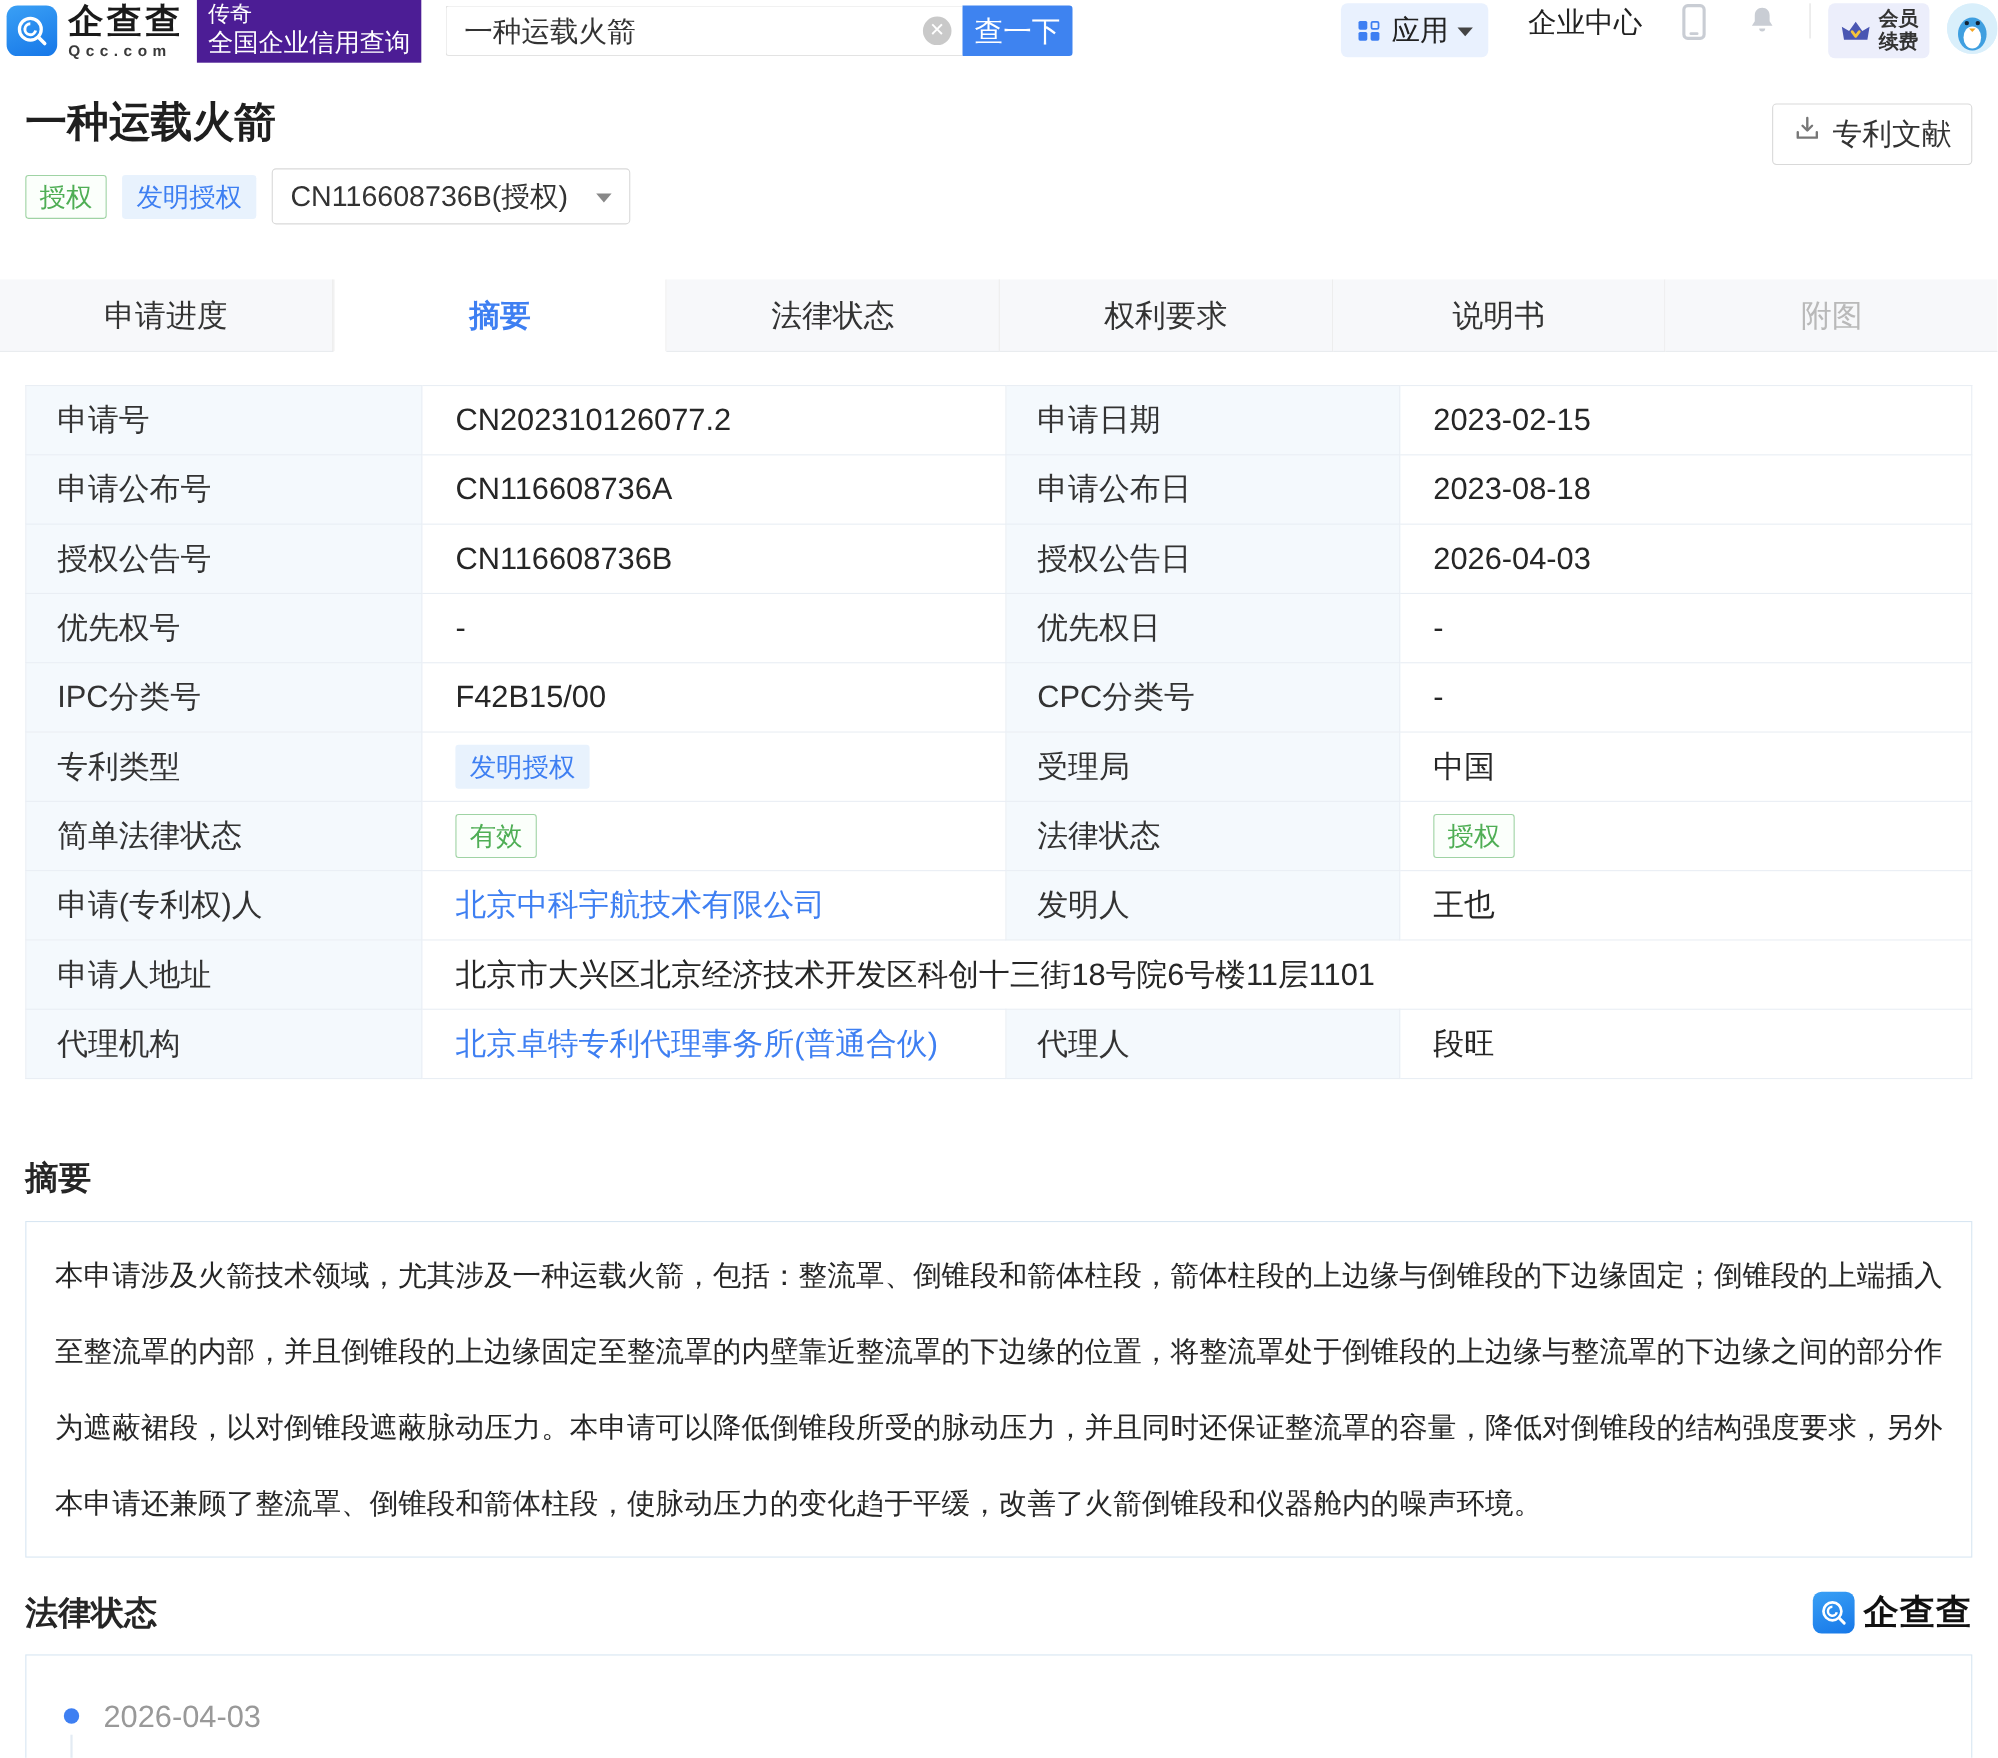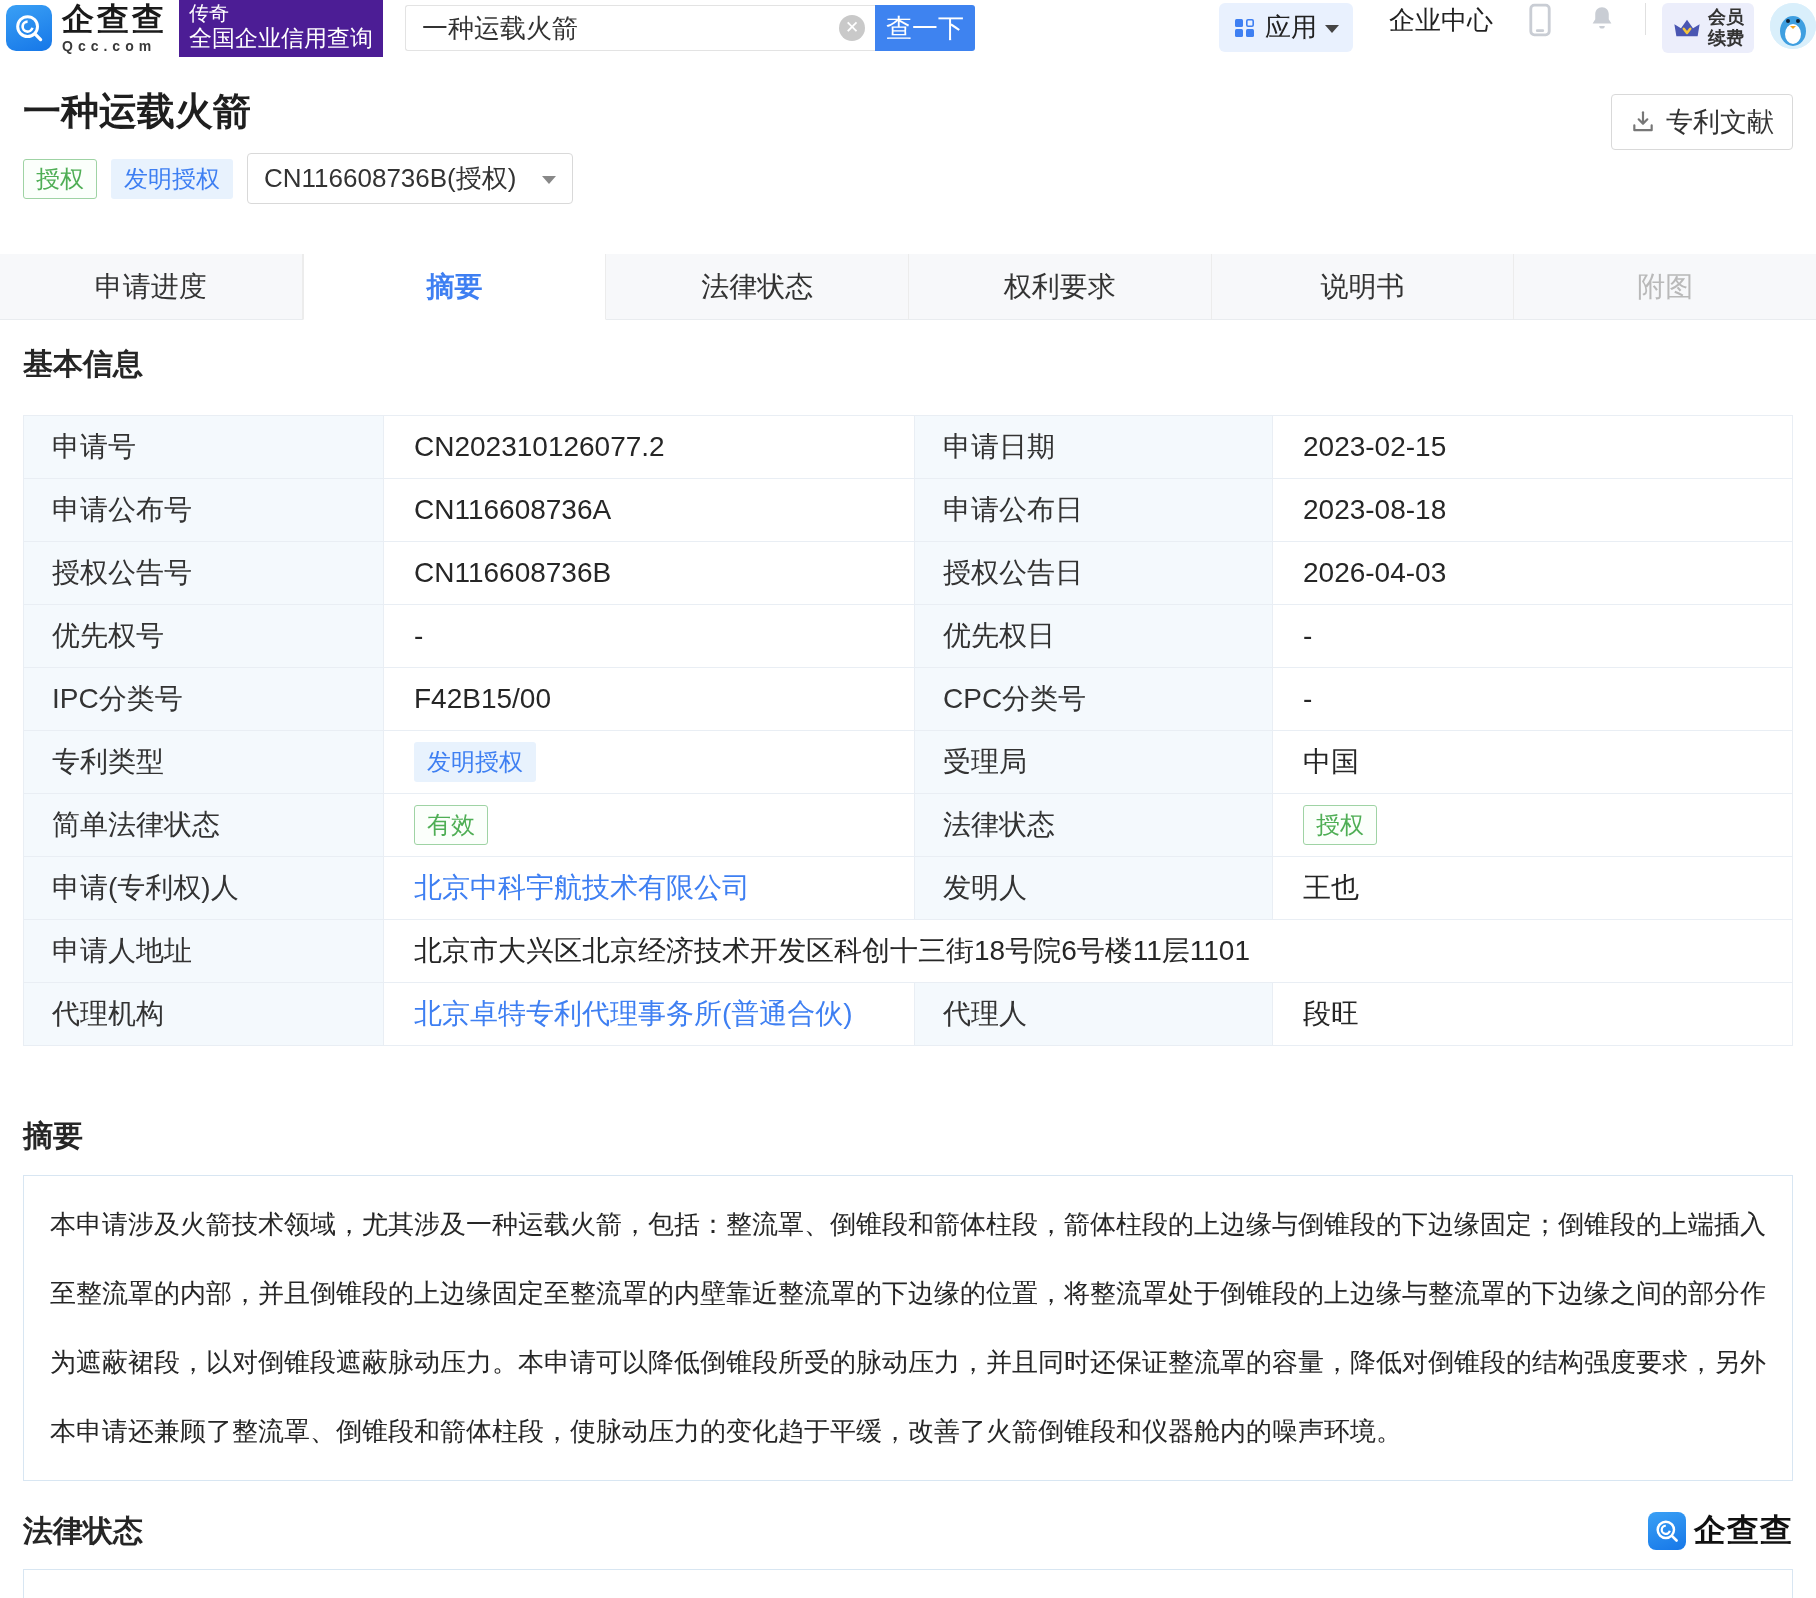--- a/index.html
+++ b/index.html
@@ -44,21 +44,21 @@
   .title-sec { position:relative; }
   .page-title { margin-top:30px; font-size:38px; font-weight:bold; color:#1f1f1f; }
   .badge-row { margin-top:16px; display:flex; align-items:center; gap:14px; }
   .badge-green { display:inline-block; border:1px solid #9fd3a4; color:#4fae55; background:#fbfffb;
     font-size:24px; padding:3px 12px; border-radius:3px; }
   .badge-blue { display:inline-block; background:#e8f2fd; color:#3e7ff2; font-size:24px;
     padding:4px 13px; border-radius:3px;text-align:center; }
   .pub-select { display:flex; align-items:center; gap:26px; border:1px solid #d9d9d9; border-radius:4px;
     background:#fff; padding:7px 16px; font-size:26px; color:#333; cursor:pointer;text-align:center; }
   .pub-select .caret { border-top-color:#888; }
-  .doc-btn { position:absolute; right:0; top:8px; display:flex; align-items:center; gap:10px;
+  .doc-btn { position:absolute; right:0; top:8px; display:flex; gap:10px;
     border:1px solid #d9d9d9; border-radius:4px; background:#fff; padding:9px 18px;
     font-size:27px; color:#333; cursor:pointer; font-family:inherit; }
 
   
   .tabs { margin:50px -23px 0; display:flex; height:66px; }
   .tab { flex:1 1 0; display:flex; align-items:center; justify-content:center; font-size:28px;
     color:#333; background:#f7f8fa; border-bottom:1px solid #e9ecef; border-right:1px solid #ececec;
     cursor:pointer; }
   .tab:last-child { border-right:none; }
   .tab.active { background:#fff; color:#3e7ff2; font-weight:bold; border-bottom:1px solid transparent;
@@ -195,21 +195,20 @@
 
   <div class="tabs">
       <div class="tab">申请进度</div>
       <div class="tab active">摘要</div>
       <div class="tab">法律状态</div>
       <div class="tab">权利要求</div>
       <div class="tab">说明书</div>
       <div class="tab disabled">附图</div>
     </div>
 
-  <div class="sec-heading">基本信息</div>
 
   <table class="info-table">
     <colgroup>
         <col style="width:360px">
         <col style="width:531px">
         <col style="width:358px">
         <col>
       </colgroup>
     <tbody>
         <tr>

